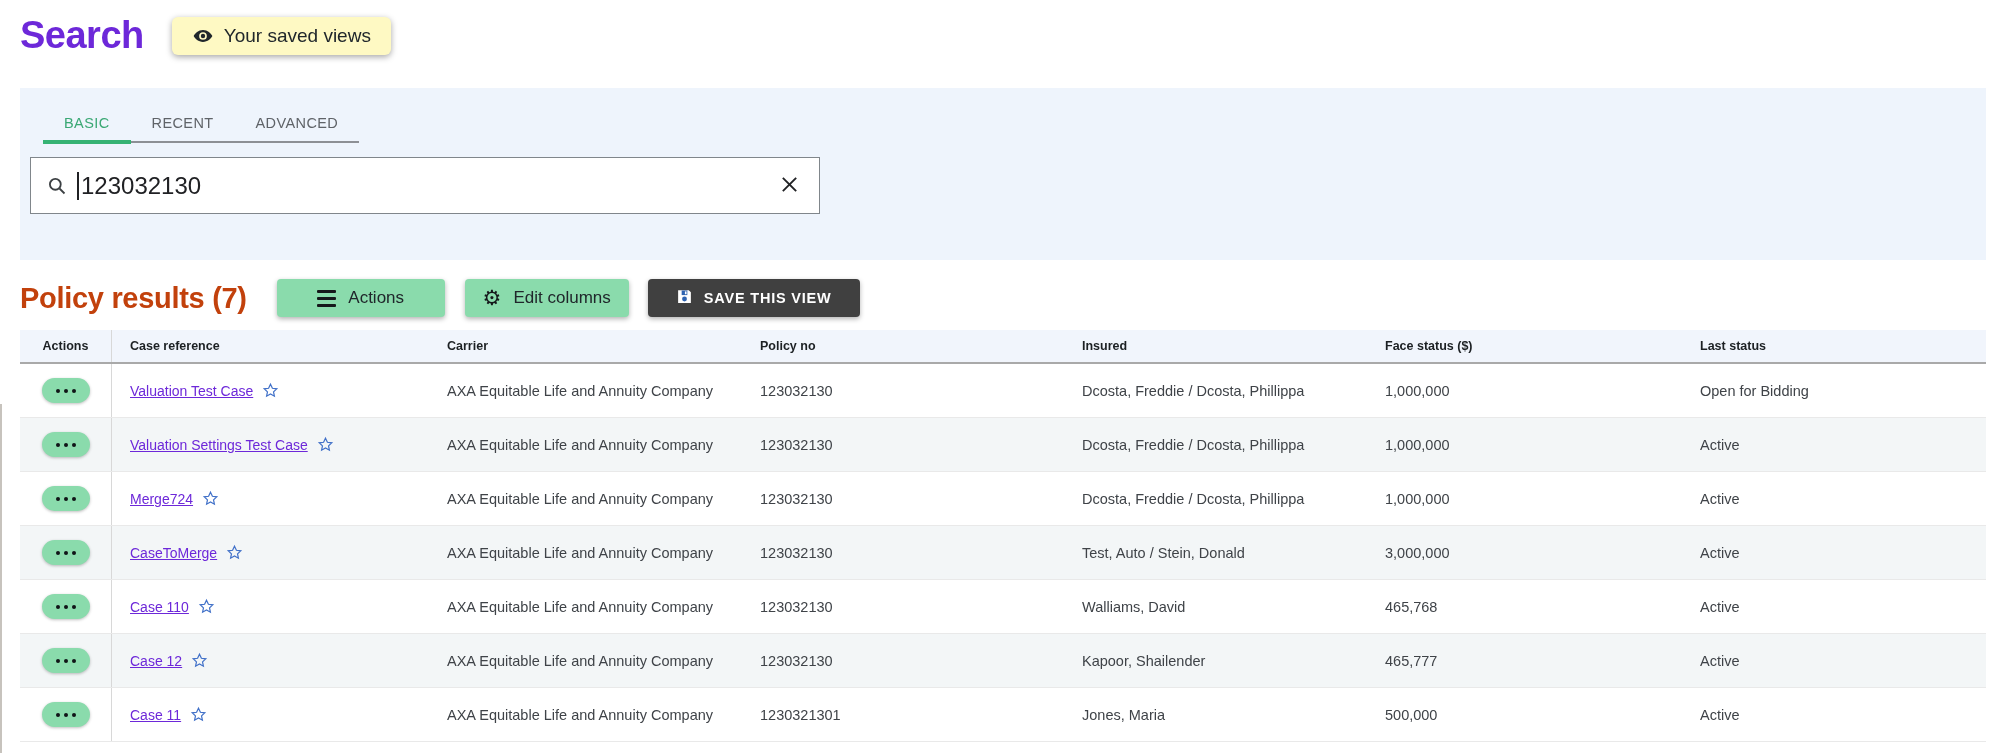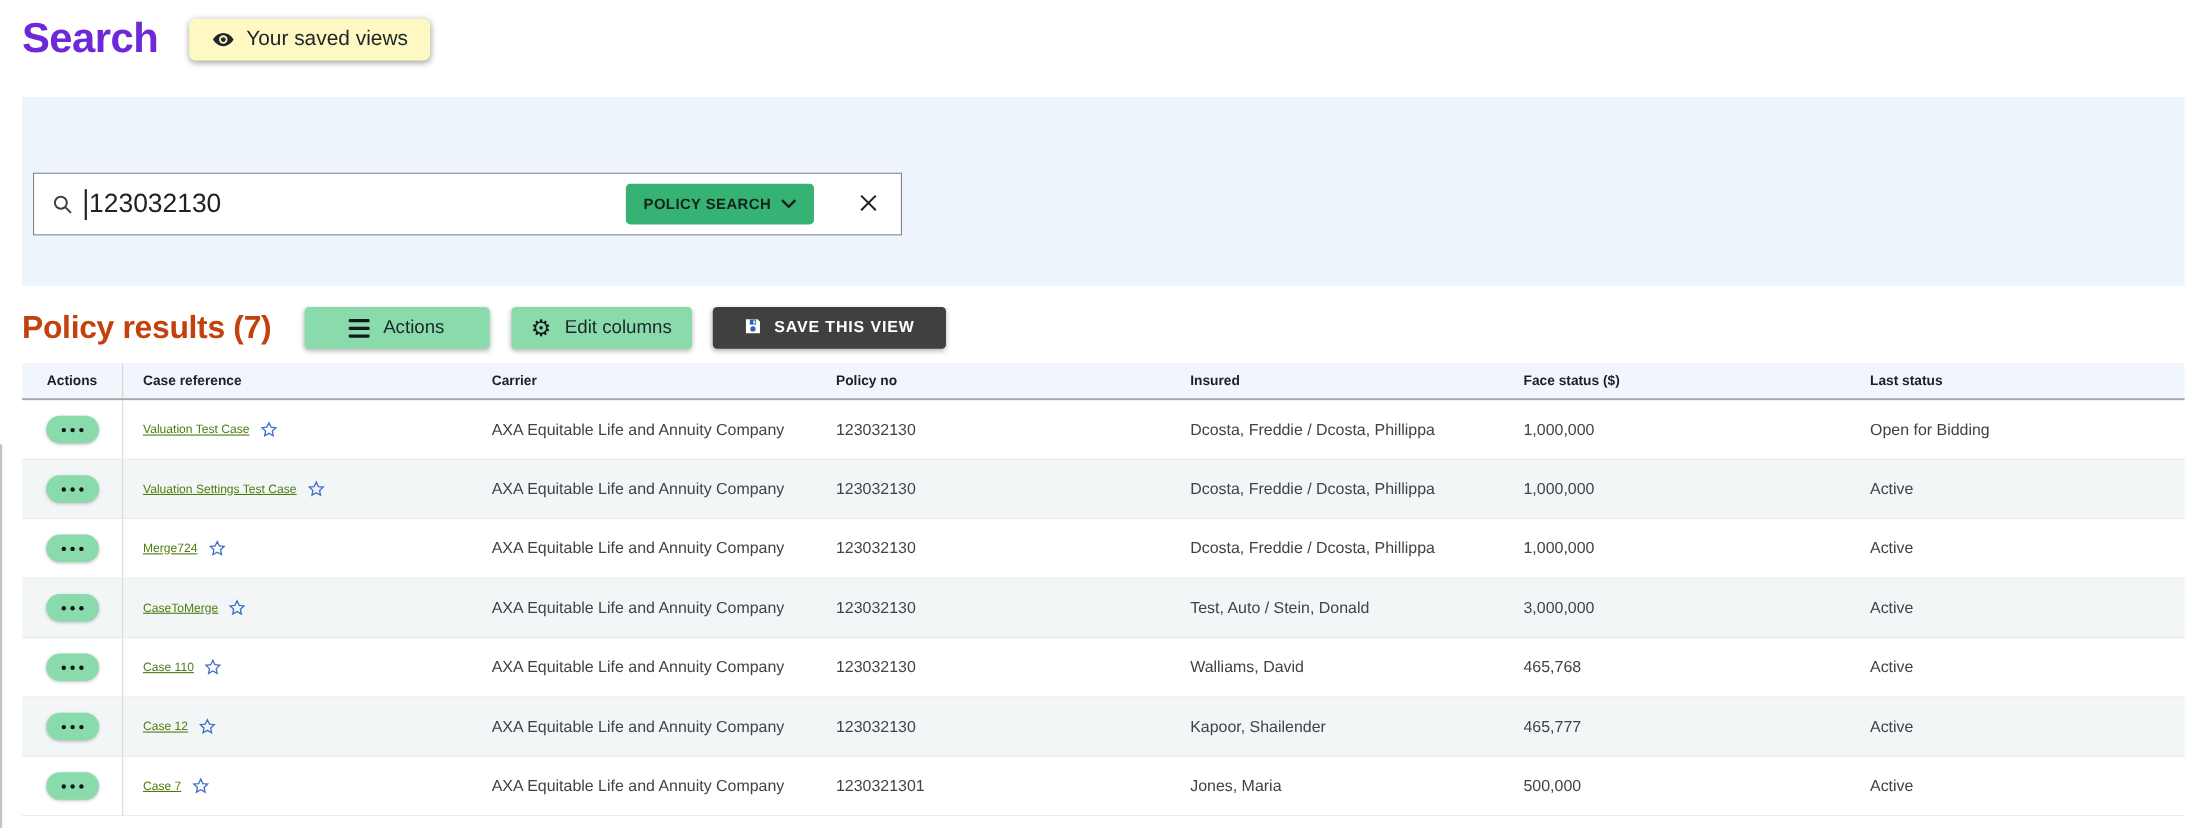--- a/index.html
+++ b/index.html
@@ -58,21 +58,21 @@
   .trow { height:54px; align-items:center; background:#fff; border-bottom:1px solid #e9e9e9; }
   .trow.alt { background:#f3f6f7; }
   .cell { font-size:14.5px; color:#3f4348; padding-left:18px; white-space:nowrap; overflow:hidden; }
   .c-actions { padding-left:0; display:flex; justify-content:center; align-items:center; height:100%;
     border-right:1px solid #d8d8d8; }
   .thead .c-actions { border-right:1px solid #d8d8d8; }
   .dots-btn { width:48px; height:25px; border:none; border-radius:13px; background:#8adbac; cursor:pointer;
     display:flex; align-items:center; justify-content:center; gap:4px; box-shadow:0 1px 3px rgba(0,0,0,.25); }
   .dots-btn .dot { width:4px; height:4px; border-radius:50%; background:#101417; }
   .c-ref { display:flex; align-items:center; gap:9px; }
-  .case-link { font-size:11px; color:#4d7c0f; text-decoration:underline; }
+  .case-link { font-size:14px; color:#6d28d9; text-decoration:underline; }
   .star { display:flex; }
 
   .left-edge-line { position:absolute; left:0; top:404px; width:2px; height:349px; background:#c7c3bd; }
 </style>
 </head>
 <body>
 
 <div class="page">
 
   <div class="page-header">
@@ -82,39 +82,36 @@
         <svg width="22" height="22" viewBox="0 0 24 24">
           <path d="M12 5.5C7 5.5 3.2 9.3 1.8 12c1.4 2.7 5.2 6.5 10.2 6.5s8.8-3.8 10.2-6.5C20.8 9.3 17 5.5 12 5.5zm0 10.7a4.2 4.2 0 1 1 0-8.4 4.2 4.2 0 0 1 0 8.4z" fill="#20272b"></path>
           <circle cx="12" cy="12" r="2.4" fill="#20272b"></circle>
         </svg>
       </span>
       <span>Your saved views</span>
     </button>
   </div>
 
   <div class="search-panel">
+    <div class="tabs">
+      <div class="tab active">BASIC</div>
+      <div class="tab">RECENT</div>
+      <div class="tab">ADVANCED</div>
+    </div>
 
     <div class="search-box">
       <span class="mag">
         <svg width="20" height="20" viewBox="0 0 24 24" fill="none" stroke="#3c4043" stroke-width="2.2">
           <circle cx="10" cy="10" r="6.5"></circle>
             <line x1="15" y1="15" x2="21" y2="21"></line>
         </svg>
       </span>
       <span class="caret"></span>
       <span class="search-value">123032130</span>
       <span class="search-spacer"></span>
-      <button class="policy-search-btn">
-        <span>POLICY SEARCH</span>
-        <span>
-          <svg width="14" height="9" viewBox="0 0 14 9" fill="none" stroke="#11231a" stroke-width="2.2">
-            <polyline points="1,1 7,7 13,1"></polyline>
-          </svg>
-        </span>
-      </button>
       <button class="clear-btn">
         <span>
           <svg width="19" height="19" viewBox="0 0 20 20" stroke="#202124" stroke-width="2" fill="none">
             <line x1="3" y1="3" x2="17" y2="17"></line>
               <line x1="17" y1="3" x2="3" y2="17"></line>
           </svg>
         </span>
       </button>
     </div>
   </div>
@@ -291,21 +288,21 @@
   </div>
         <div class="grid trow">
     <div class="cell c-actions">
       <button class="dots-btn">
         <span class="dot"></span>
               <span class="dot"></span>
               <span class="dot"></span>
       </button>
     </div>
     <div class="cell c-ref">
-      <a href="#" class="case-link">Case 7</a>
+      <a href="#" class="case-link">Case 11</a>
       <span class="star">
         <svg width="17" height="17" viewBox="0 0 24 24" fill="none" stroke="#4070c8" stroke-width="1.7">
           <path d="M12 3.2l2.7 5.7 6.2.7-4.6 4.3 1.2 6.1-5.5-3.1-5.5 3.1 1.2-6.1L3.1 9.6l6.2-.7z"></path>
         </svg>
       </span>
     </div>
     <div class="cell">AXA Equitable Life and Annuity Company</div>
     <div class="cell">1230321301</div>
     <div class="cell">Jones, Maria</div>
     <div class="cell">500,000</div>

